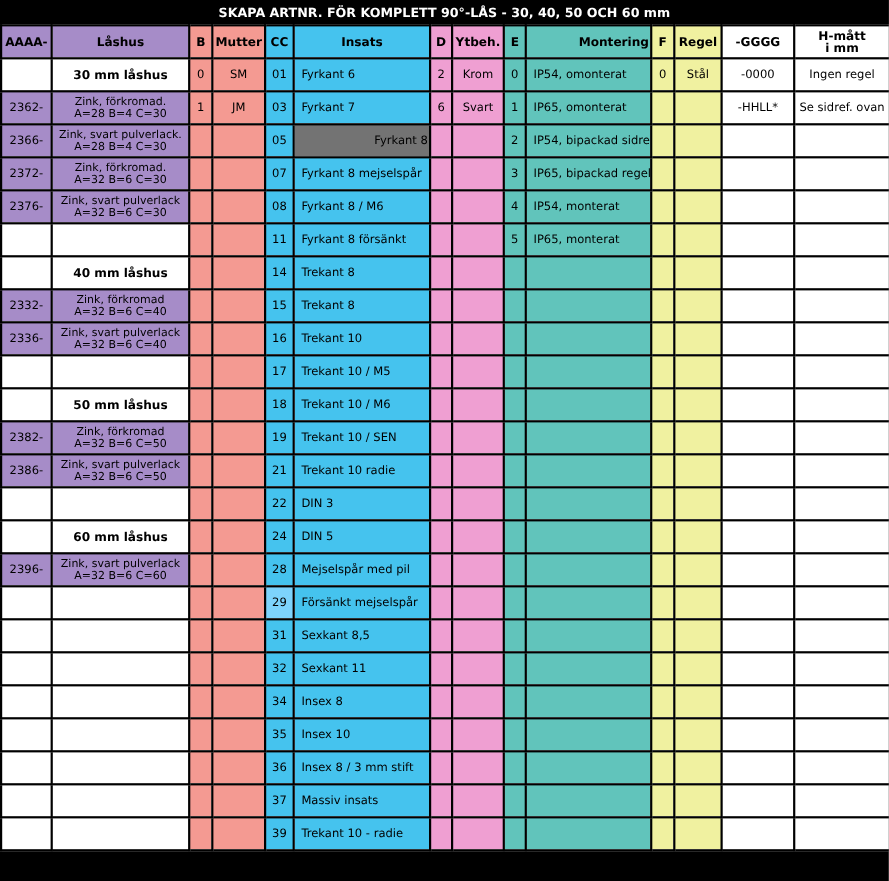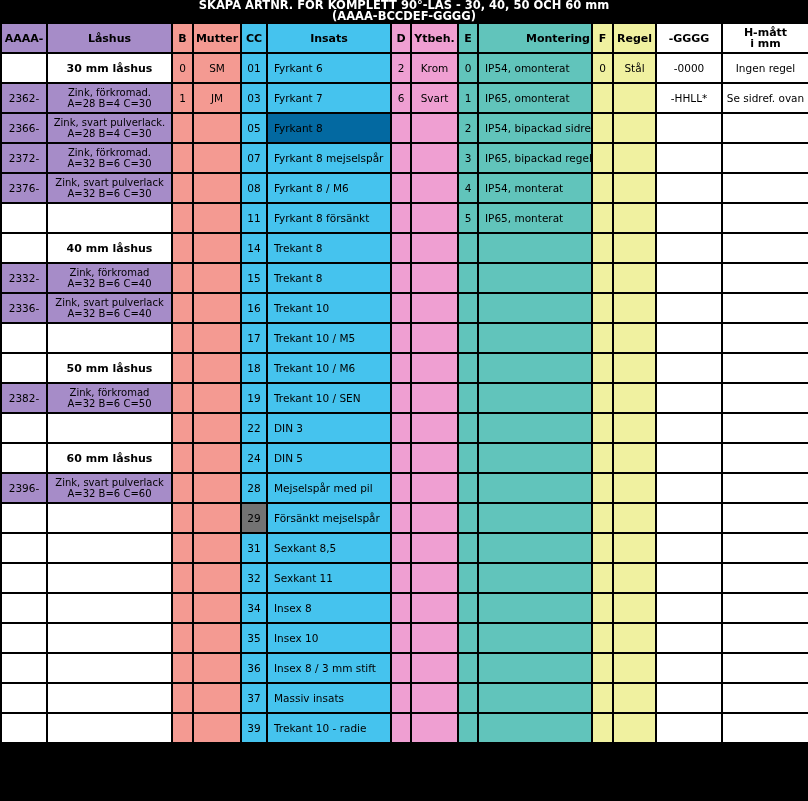--- a/index.html
+++ b/index.html
@@ -60,21 +60,20 @@
   .col-f { width: 21px; }
   .col-regel { width: 43px; }
   .col-gggg { width: 66px; }
   .col-hmatt { width: 87px; }
 </style>
 </head>
 <body>
 
 <div class="title-band">
   <div>SKAPA ARTNR. FÖR KOMPLETT 90°-LÅS - 30, 40, 50 OCH 60 mm</div>
-  <div>(AAAA-BCCDEF-GGGG)</div>
 </div>
 
 <table>
   <colgroup>
       <col class="col-aaaa">
       <col class="col-lashus">
       <col class="col-b">
       <col class="col-mutter">
       <col class="col-cc">
       <col class="col-insats">
@@ -146,21 +145,21 @@
       </tr>
       <tr>
         <td style="background: rgb(166, 140, 200);">2366-</td>
         <td class="two-line" style="background: rgb(166, 140, 200);">
           <div>Zink, svart pulverlack.</div>
           <div>A=28 B=4 C=30</div>
         </td>
         <td style="background: rgb(244, 154, 146);"></td>
         <td style="background: rgb(244, 154, 146);"></td>
         <td style="background: rgb(69, 195, 238);">05</td>
-        <td style="background: #0369a1;">Fyrkant 8</td>
+        <td style="background: #737373; text-align: right;">Fyrkant 8</td>
         <td style="background: rgb(239, 159, 210);"></td>
         <td style="background: rgb(239, 159, 210);"></td>
         <td style="background: rgb(97, 196, 187);">2</td>
         <td style="background: rgb(97, 196, 187);">IP54, bipackad sidref</td>
         <td style="background: rgb(240, 241, 160);"></td>
         <td style="background: rgb(240, 241, 160);"></td>
         <td style="background: rgb(255, 255, 255);"></td>
         <td style="background: rgb(255, 255, 255);"></td>
       </tr>
       <tr>
@@ -316,20 +315,39 @@
         <td style="background: rgb(239, 159, 210);"></td>
         <td style="background: rgb(239, 159, 210);"></td>
         <td style="background: rgb(97, 196, 187);"></td>
         <td style="background: rgb(97, 196, 187);"></td>
         <td style="background: rgb(240, 241, 160);"></td>
         <td style="background: rgb(240, 241, 160);"></td>
         <td style="background: rgb(255, 255, 255);"></td>
         <td style="background: rgb(255, 255, 255);"></td>
       </tr>
       <tr>
+        <td style="background: rgb(166, 140, 200);">2386-</td>
+        <td class="two-line" style="background: rgb(166, 140, 200);">
+          <div>Zink, svart pulverlack</div>
+          <div>A=32 B=6 C=50</div>
+        </td>
+        <td style="background: rgb(244, 154, 146);"></td>
+        <td style="background: rgb(244, 154, 146);"></td>
+        <td style="background: rgb(69, 195, 238);">21</td>
+        <td style="background: rgb(69, 195, 238);">Trekant 10 radie</td>
+        <td style="background: rgb(239, 159, 210);"></td>
+        <td style="background: rgb(239, 159, 210);"></td>
+        <td style="background: rgb(97, 196, 187);"></td>
+        <td style="background: rgb(97, 196, 187);"></td>
+        <td style="background: rgb(240, 241, 160);"></td>
+        <td style="background: rgb(240, 241, 160);"></td>
+        <td style="background: rgb(255, 255, 255);"></td>
+        <td style="background: rgb(255, 255, 255);"></td>
+      </tr>
+      <tr>
         <td style="background: rgb(255, 255, 255);"></td>
         <td style="background: rgb(255, 255, 255);"></td>
         <td style="background: rgb(244, 154, 146);"></td>
         <td style="background: rgb(244, 154, 146);"></td>
         <td style="background: rgb(69, 195, 238);">22</td>
         <td style="background: rgb(69, 195, 238);">DIN 3</td>
         <td style="background: rgb(239, 159, 210);"></td>
         <td style="background: rgb(239, 159, 210);"></td>
         <td style="background: rgb(97, 196, 187);"></td>
         <td style="background: rgb(97, 196, 187);"></td>
@@ -371,21 +389,21 @@
         <td style="background: rgb(240, 241, 160);"></td>
         <td style="background: rgb(240, 241, 160);"></td>
         <td style="background: rgb(255, 255, 255);"></td>
         <td style="background: rgb(255, 255, 255);"></td>
       </tr>
       <tr>
         <td style="background: rgb(255, 255, 255);"></td>
         <td style="background: rgb(255, 255, 255);"></td>
         <td style="background: rgb(244, 154, 146);"></td>
         <td style="background: rgb(244, 154, 146);"></td>
-        <td style="background: #737373;">29</td>
+        <td style="background: #7dd3fc;">29</td>
         <td style="background: rgb(69, 195, 238);">Försänkt mejselspår</td>
         <td style="background: rgb(239, 159, 210);"></td>
         <td style="background: rgb(239, 159, 210);"></td>
         <td style="background: rgb(97, 196, 187);"></td>
         <td style="background: rgb(97, 196, 187);"></td>
         <td style="background: rgb(240, 241, 160);"></td>
         <td style="background: rgb(240, 241, 160);"></td>
         <td style="background: rgb(255, 255, 255);"></td>
         <td style="background: rgb(255, 255, 255);"></td>
       </tr>

